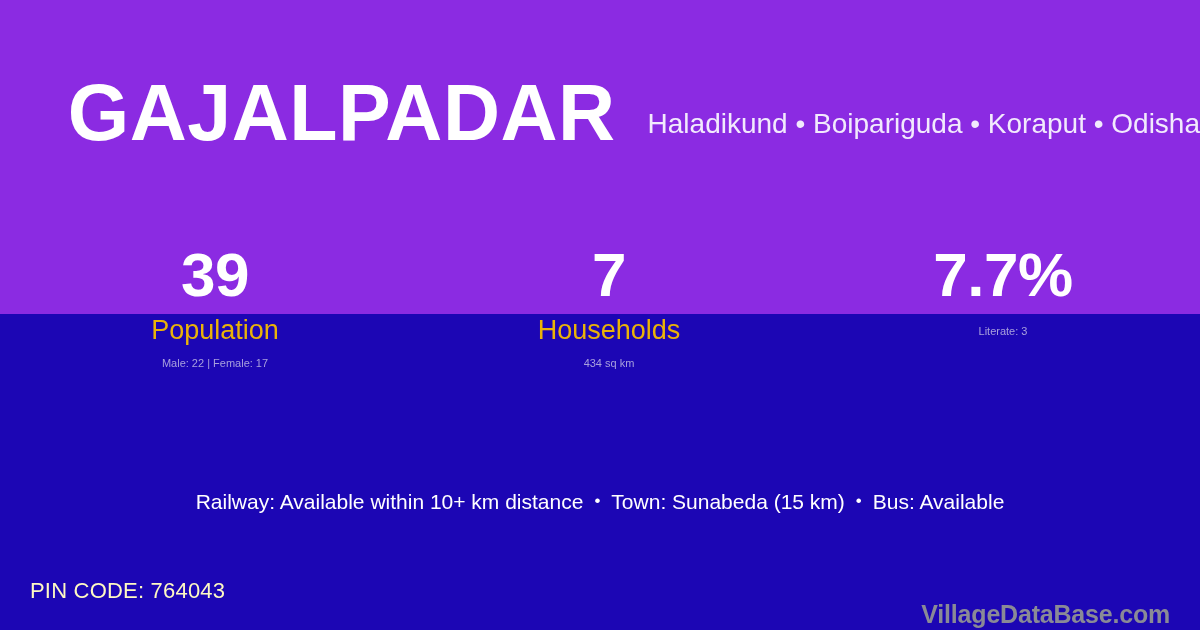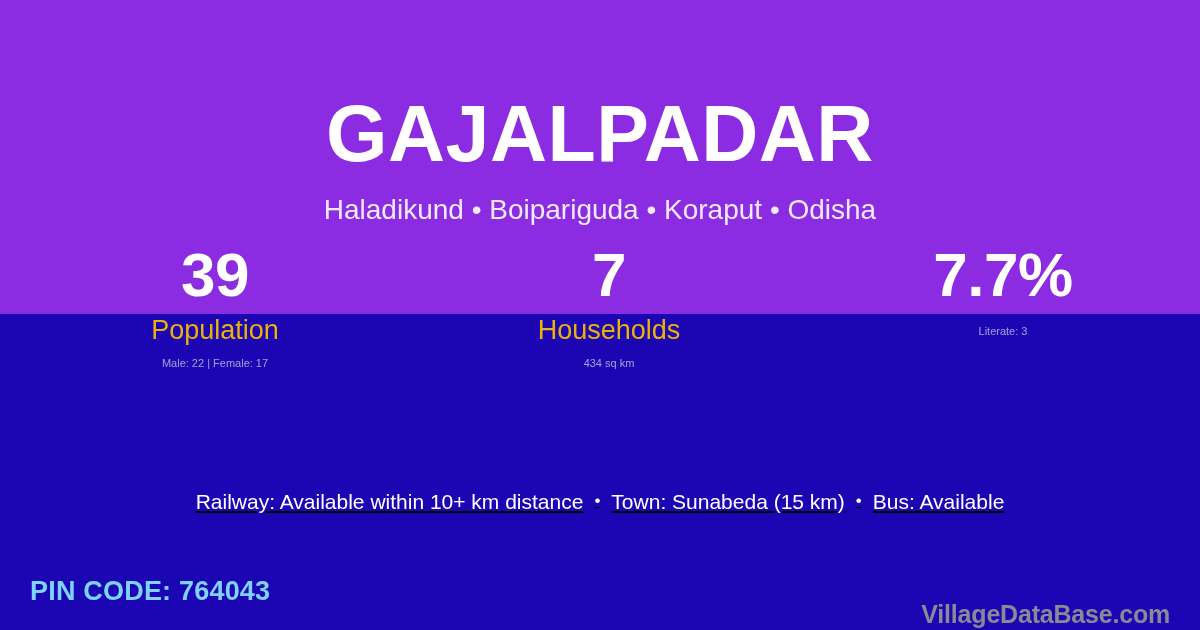--- a/index.html
+++ b/index.html
@@ -36,21 +36,21 @@
   }
 
   
   .header {
     position: absolute;
     left: 0;
     top: 0;
     width: 1200px;
     height: 236px;
     display: flex;
-    flex-direction: column;
+    flex-direction: row;
     align-items: center;
     justify-content: flex-end;
     padding-bottom: 12px;
   }
 
   .village-title {
     font-size: 79px;
     font-weight: bold;
     letter-spacing: 0.5px;
     color: #ffffff;
@@ -60,20 +60,21 @@
   }
 
   .village-breadcrumb {
     margin-top: 23px;
     font-size: 28px;
     font-weight: normal;
     color: #f2eafd;
     line-height: 1;
     text-align: center;
     white-space: nowrap;
+    margin-left: 32px;
   }
 
   
   .stats-row {
     position: absolute;
     left: 0;
     top: 236px;
     width: 1200px;
     height: 150px;
     display: flex;
@@ -123,21 +124,20 @@
   
   .connectivity {
     position: absolute;
     left: 0;
     top: 482px;
     width: 1200px;
     height: 38px;
     display: flex;
     align-items: center;
     justify-content: center;
-    text-decoration: underline;
   }
 
   .connectivity-inner {
     font-size: 21px;
     color: #ffffff;
     line-height: 1;
     white-space: nowrap;
     display: flex;
     align-items: center;
   }
@@ -158,23 +158,23 @@
     bottom: 0;
     width: 1200px;
     height: 70px;
     display: flex;
     align-items: center;
     justify-content: space-between;
     padding: 0 30px 8px 30px;
   }
 
   .pin-code {
-    font-size: 27px;
-    font-weight: bold;
-    color: #7dd3fc;
+    font-size: 22px;
+    font-weight: normal;
+    color: #fef9c3;
     line-height: 1;
     letter-spacing: 0.2px;
     white-space: nowrap;
   }
 
   .site-watermark {
     font-size: 25px;
     font-weight: bold;
     color: #8a8a96;
     line-height: 1;

